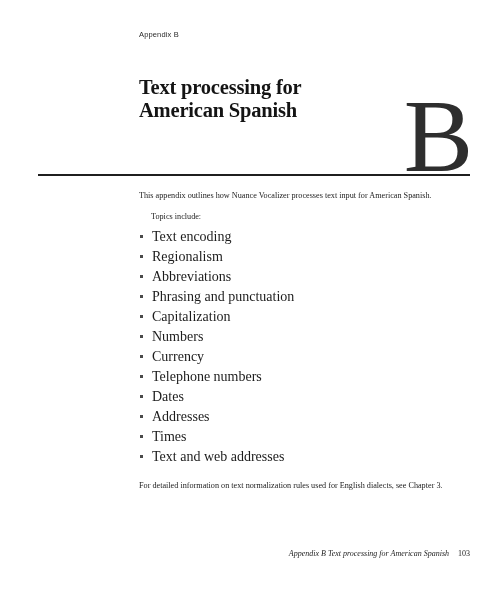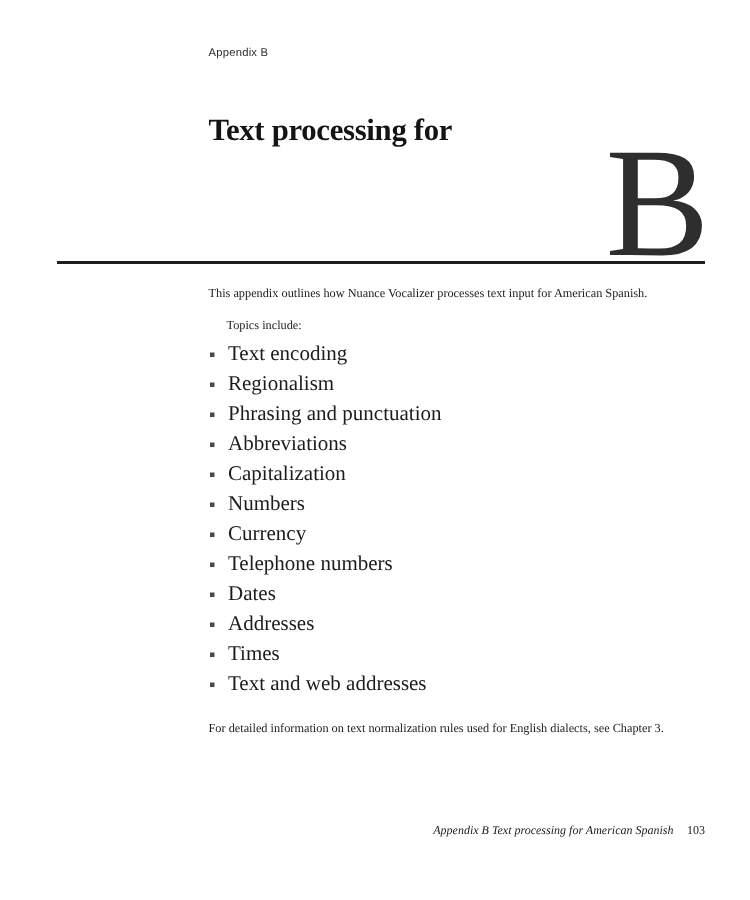--- a/index.html
+++ b/index.html
@@ -137,20 +137,21 @@
 </style>
 </head>
 <body>
 
 <div class="page">
 
   <div class="running-head">Appendix B</div>
 
   <div class="chapter-title">
     <span class="line">Text processing for</span>
+    <span class="line">American Spanish</span>
   </div>
 
   <div class="drop-letter">B</div>
 
   <div class="header-rule"></div>
 
   <div class="body-col">
 
     <p class="para">This appendix outlines how Nuance Vocalizer processes text input for American Spanish.</p>
 
@@ -160,25 +161,25 @@
       <li>
         <span class="bullet-square"></span>
         <span class="topic-label">Text encoding</span>
       </li>
       <li>
         <span class="bullet-square"></span>
         <span class="topic-label">Regionalism</span>
       </li>
       <li>
         <span class="bullet-square"></span>
+        <span class="topic-label">Abbreviations</span>
+      </li>
+      <li>
+        <span class="bullet-square"></span>
         <span class="topic-label">Phrasing and punctuation</span>
-      </li>
-      <li>
-        <span class="bullet-square"></span>
-        <span class="topic-label">Abbreviations</span>
       </li>
       <li>
         <span class="bullet-square"></span>
         <span class="topic-label">Capitalization</span>
       </li>
       <li>
         <span class="bullet-square"></span>
         <span class="topic-label">Numbers</span>
       </li>
       <li>

